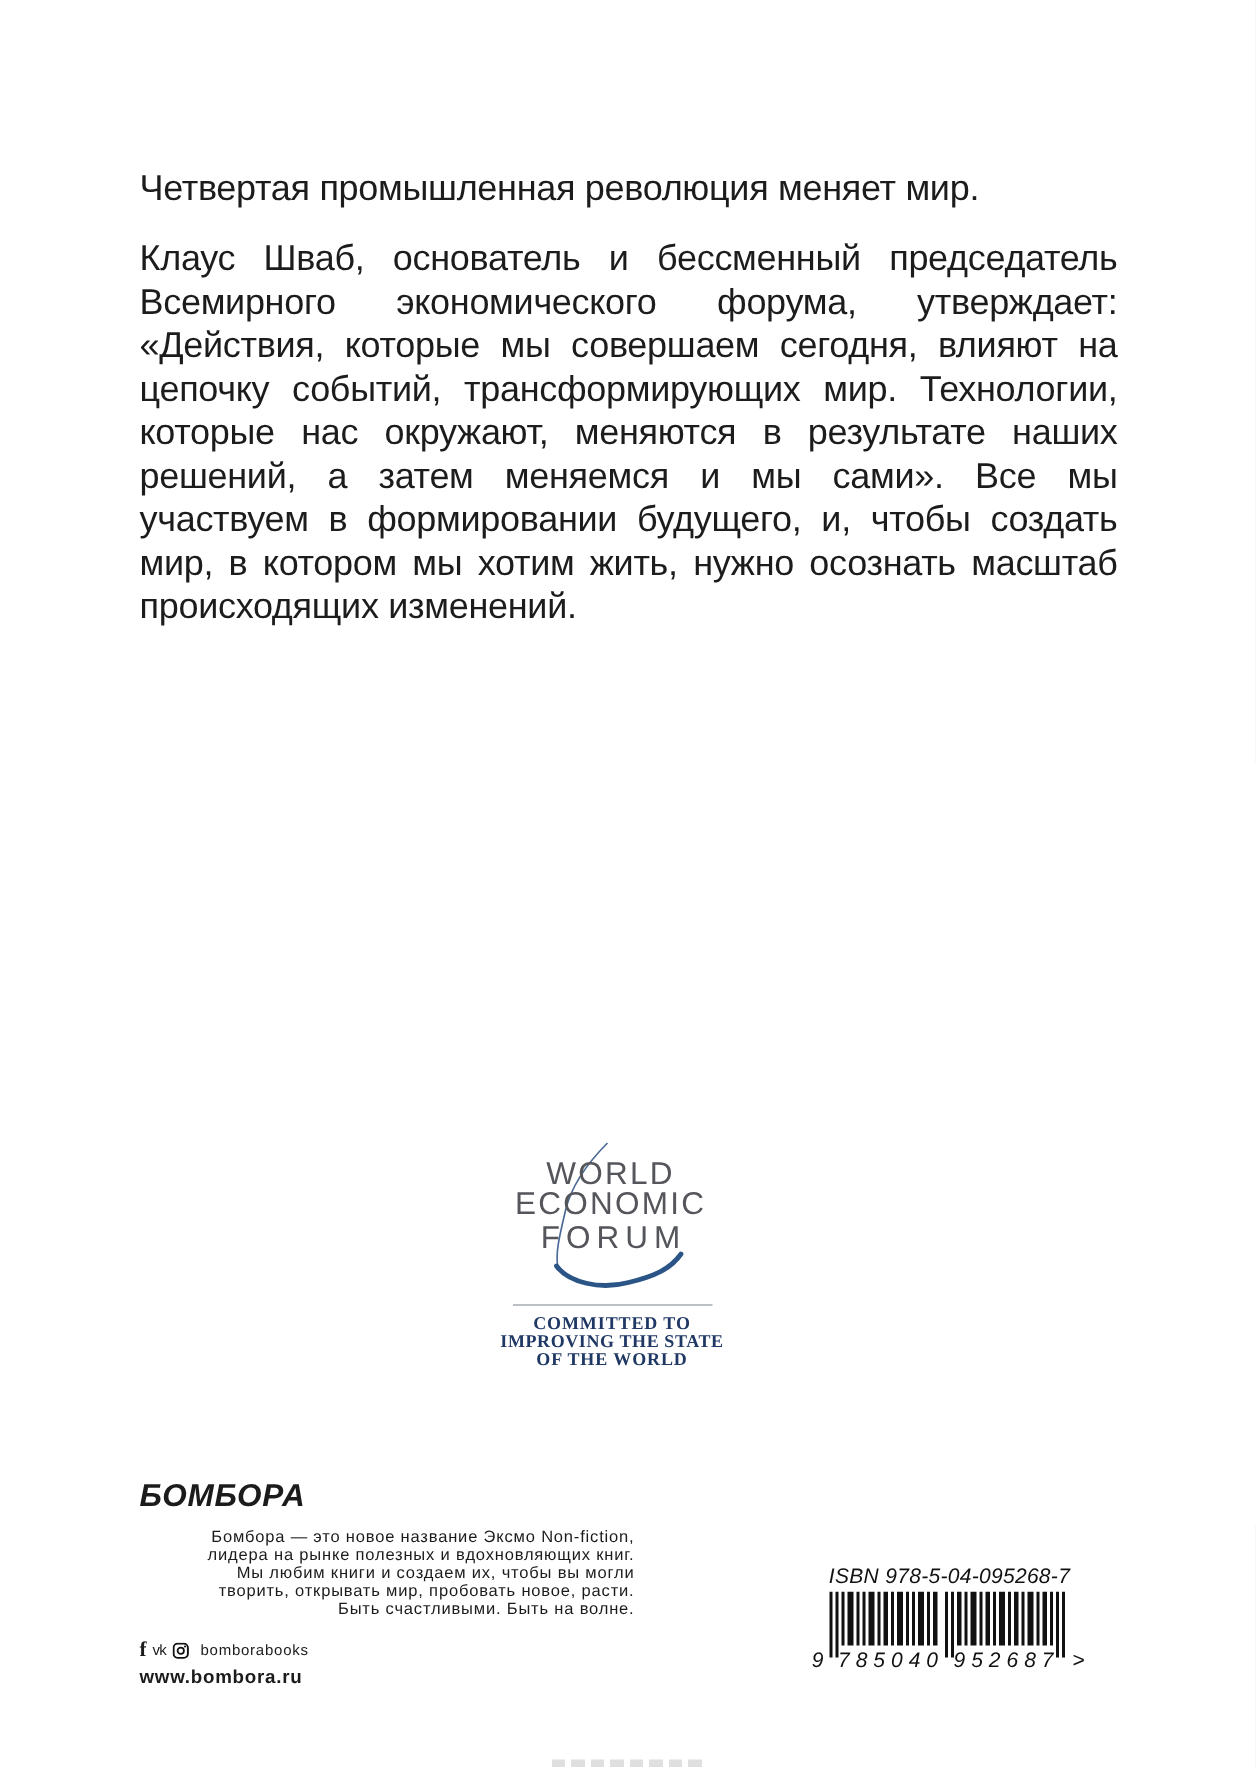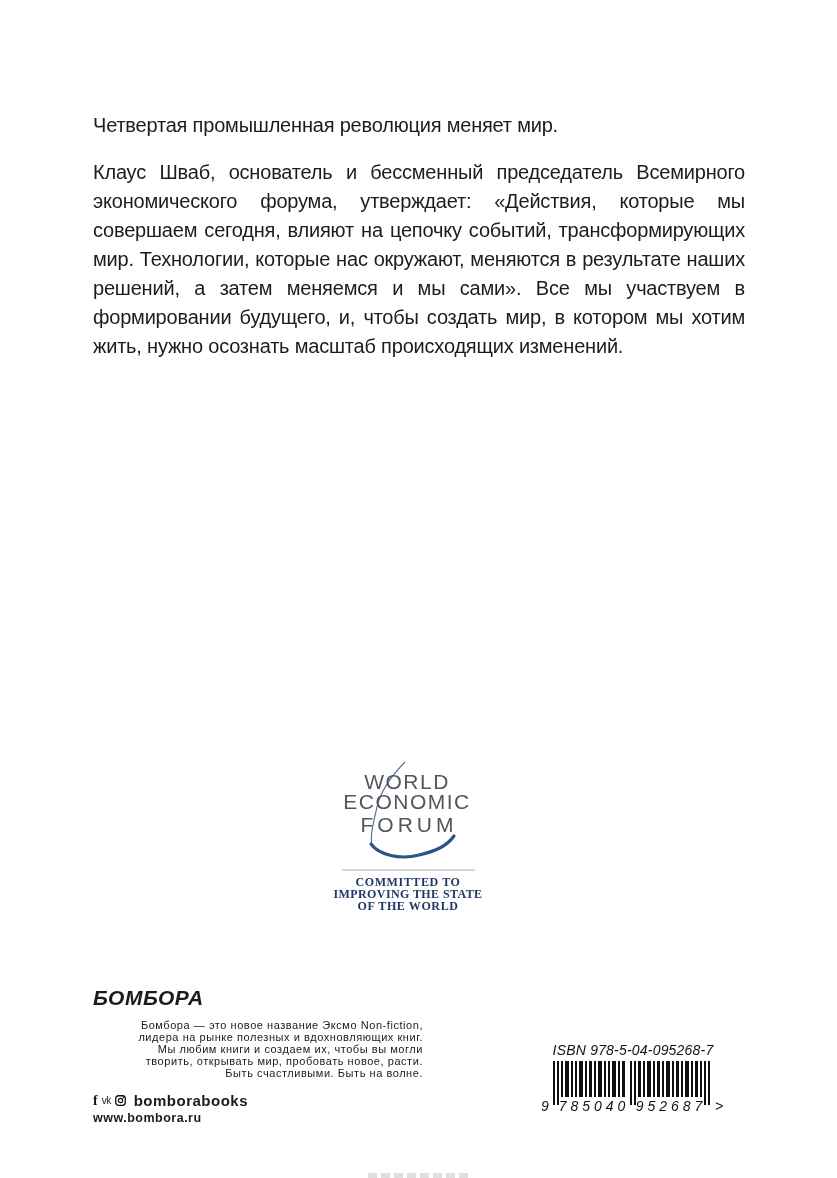--- a/index.html
+++ b/index.html
@@ -8,41 +8,41 @@
     position:relative;
     width:837px;height:1178px;
     margin:0 auto;
     background:#ffffff;
     overflow:hidden;
   }
   
   .body-text{
     position:absolute;left:93px;top:111px;width:652px;
     color:#1c1c1c;
-    font-size:20px;line-height:29px;letter-spacing:-0.2px;
+    font-size:24px;line-height:29px;letter-spacing:-0.2px;
     text-align:justify;
   }
   .body-text p{margin:0 0 18px 0;}
   
   .wef-logo{position:absolute;left:333px;top:752px;width:150px;height:165px;}
   
   .publisher{position:absolute;left:93px;top:986px;width:330px;color:#1b1b1b;}
   .publisher-name{
     font-size:21px;font-weight:bold;letter-spacing:0.5px;margin:0 0 10px 0;font-style:italic;
   }
   .publisher-desc{
     font-size:11px;line-height:11.9px;letter-spacing:0.55px;
     white-space:pre-line;margin:0 0 14px 0;text-align:right;
   }
   .social-row{display:flex;align-items:center;gap:4px;height:14px;margin-bottom:3px;}
   .social-glyph{font-weight:bold;font-size:12px;line-height:12px;}
   .fb-glyph{font-family:"Liberation Serif",serif;font-weight:bold;font-size:14px;}
   .vk-glyph{font-size:10px;font-weight:normal;letter-spacing:-0.5px;}
   .ig-icon{display:inline-block;width:11px;height:11px;}
-  .social-handle{font-size:15px;font-weight:bold;letter-spacing:0.5px;margin-left:4px;text-align:right;}
+  .social-handle{font-size:10px;font-weight:normal;letter-spacing:0.5px;margin-left:4px;text-align:right;}
   .website{font-size:12.5px;font-weight:bold;letter-spacing:0.5px;}
   
   .isbn-block{position:absolute;left:538px;top:1042px;width:190px;font-style:italic;}
   .isbn-label{
     text-align:center;font-size:14px;color:#111;letter-spacing:0.2px;
     margin:0 0 3px 0;white-space:nowrap;
   }
   .barcode-svg{display:block;}
   
   .bottom-fragment{

